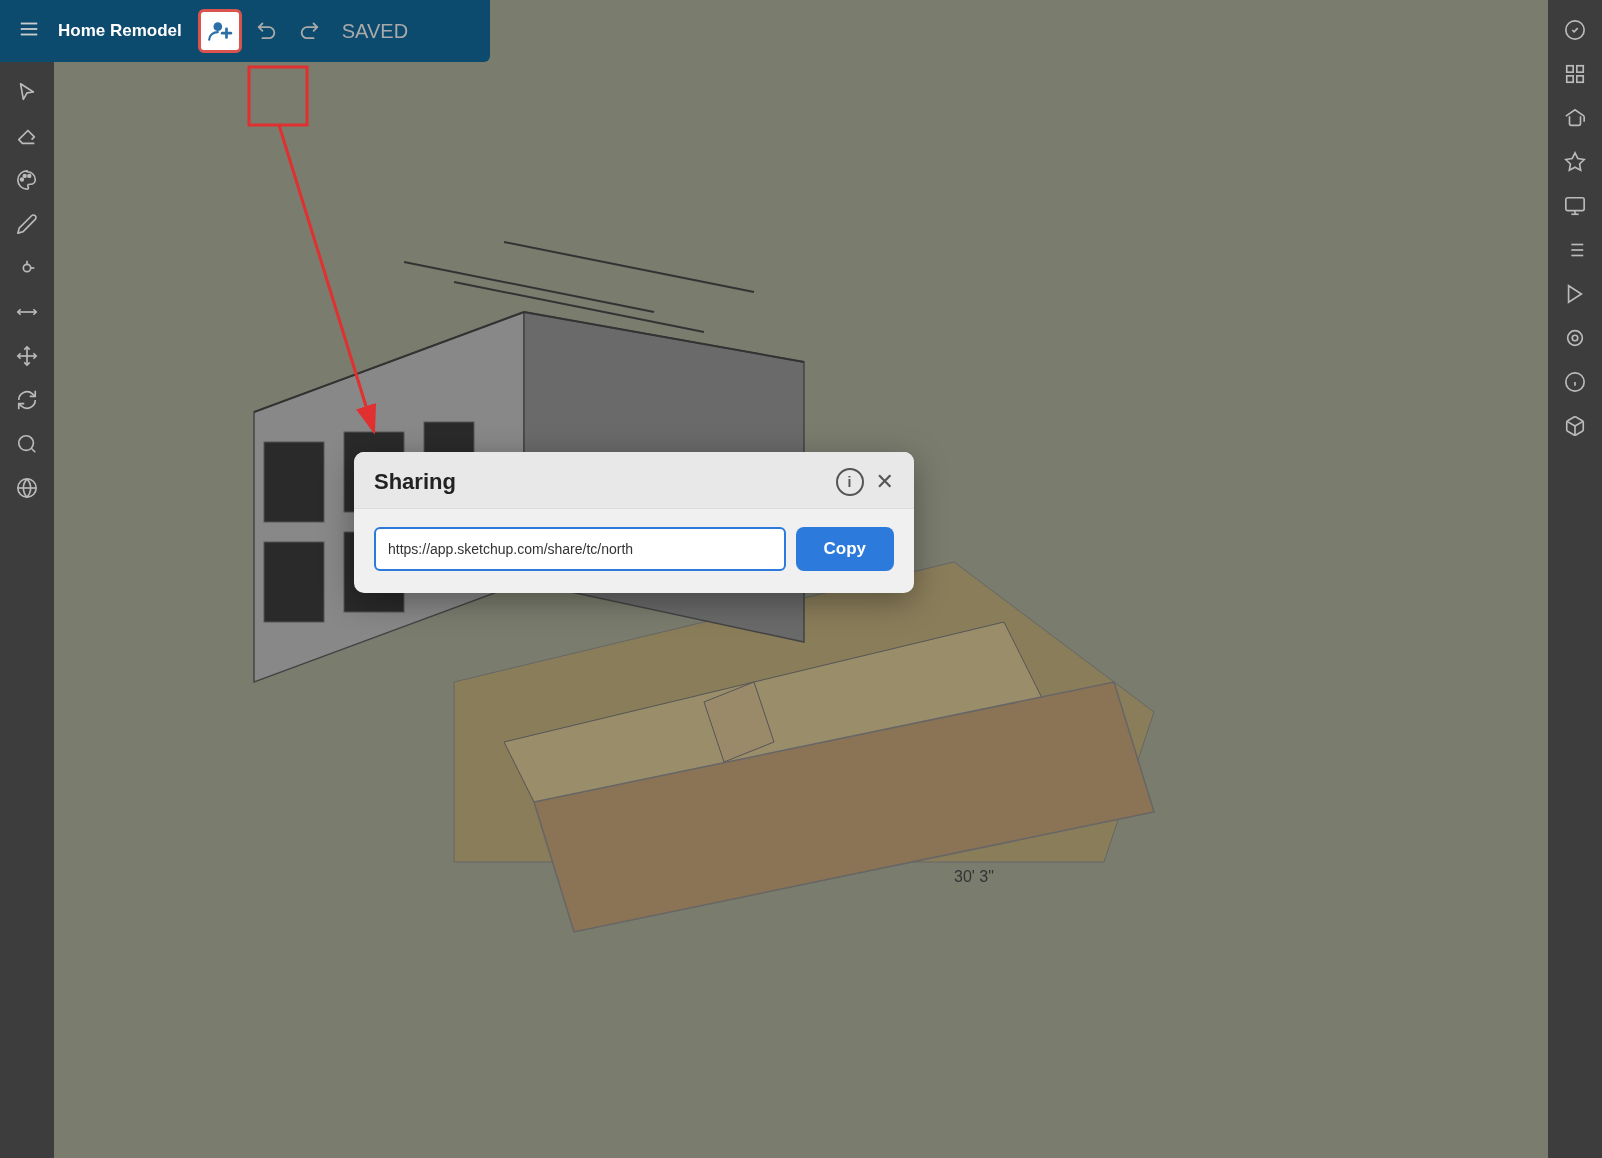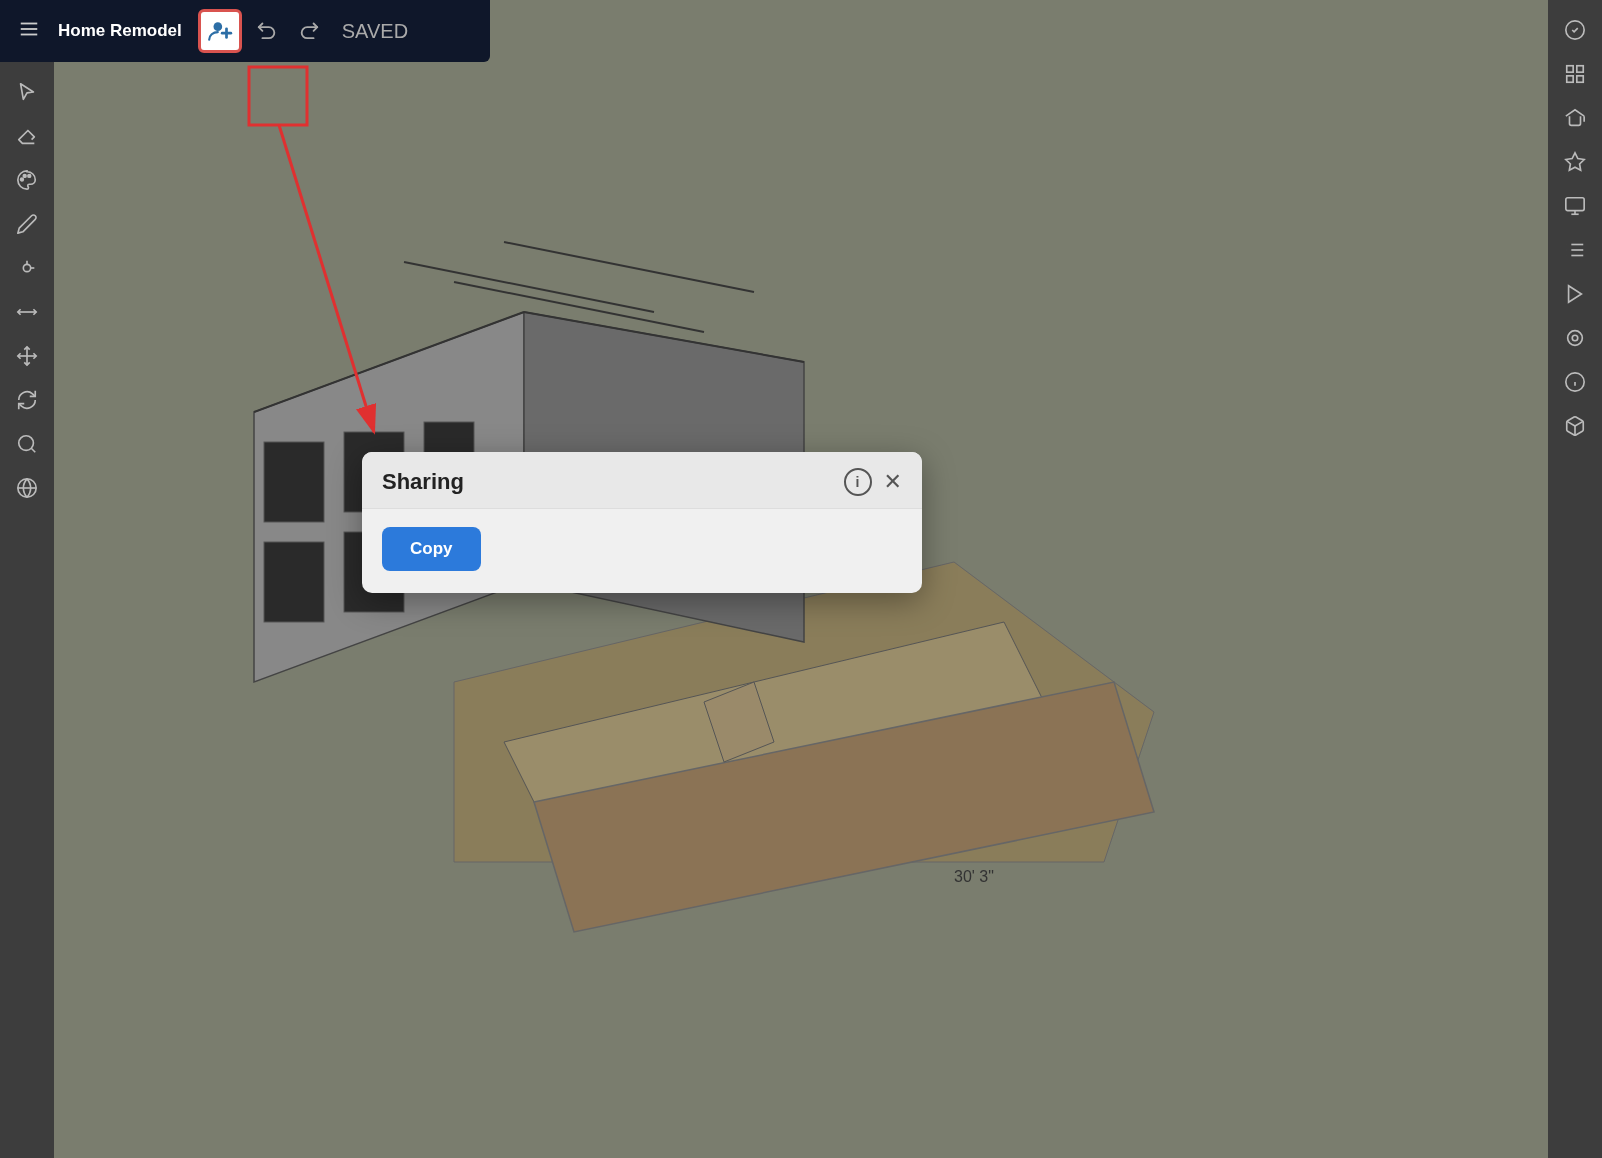--- a/index.html
+++ b/index.html
@@ -11,21 +11,21 @@
       background: #7a7d6e;
       position: relative;
     }
 
     
     .toolbar {
       position: absolute;
       top: 0; left: 0;
       width: 490px;
       height: 62px;
-      background: #0f172a;
+      background: #0c4a6e;
       display: flex;
       align-items: center;
       padding: 0 12px;
       gap: 8px;
       border-bottom-right-radius: 6px;
       z-index: 10;
     }
     .toolbar-menu-icon {
       color: #ccc;
       font-size: 20px;
@@ -141,21 +141,20 @@
       pointer-events: none;
       z-index: 20;
     }
 
     
     .dialog-overlay {
       position: absolute;
       top: 0; left: 0; right: 0; bottom: 0;
       z-index: 30;
       pointer-events: none;
-      margin-left: 8px;
     }
     .sharing-dialog {
       position: absolute;
       top: 390px;
       left: 300px;
       width: 560px;
       background: #f0f0f0;
       border-radius: 10px;
       box-shadow: 0 8px 32px rgba(0,0,0,0.35);
       pointer-events: all;
@@ -499,18 +498,19 @@
         <span class="dialog-title">Sharing</span>
         <div class="dialog-header-icons">
           <div class="dialog-info-icon">
             <span>i</span>
           </div>
           <div class="dialog-close-icon">✕</div>
         </div>
       </div>
       <div class="dialog-body">
         <div class="url-row">
+          <input class="url-input" type="text" readonly="" value="https://app.sketchup.com/share/tc/north" style="">
           <button class="copy-button">Copy</button>
         </div>
       </div>
     </div>
   </div>
 </div>
 
 </body></html>

